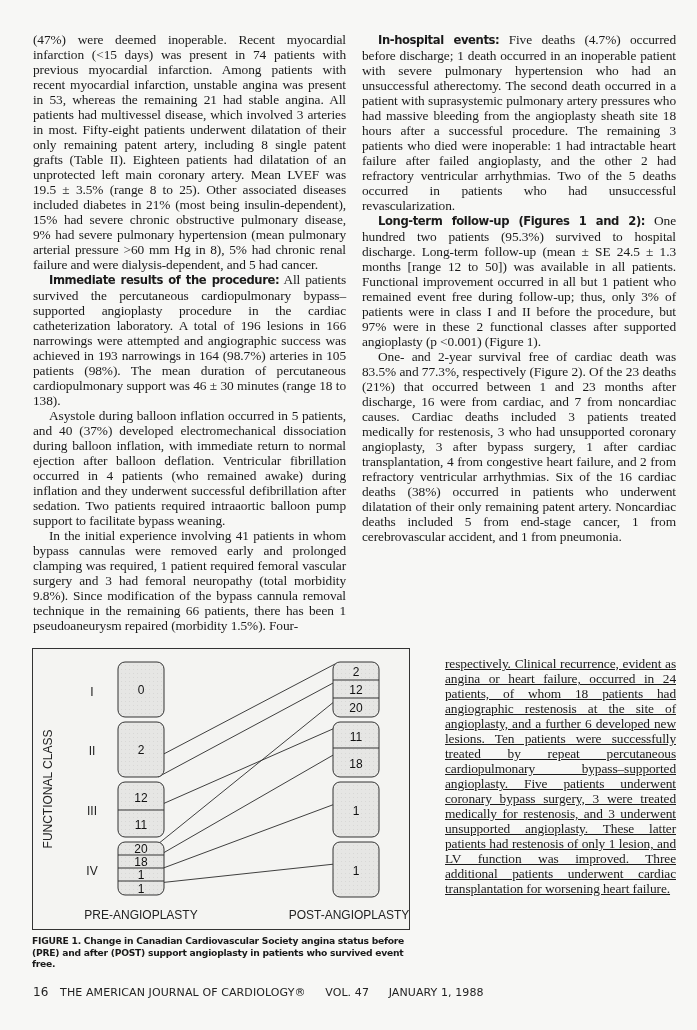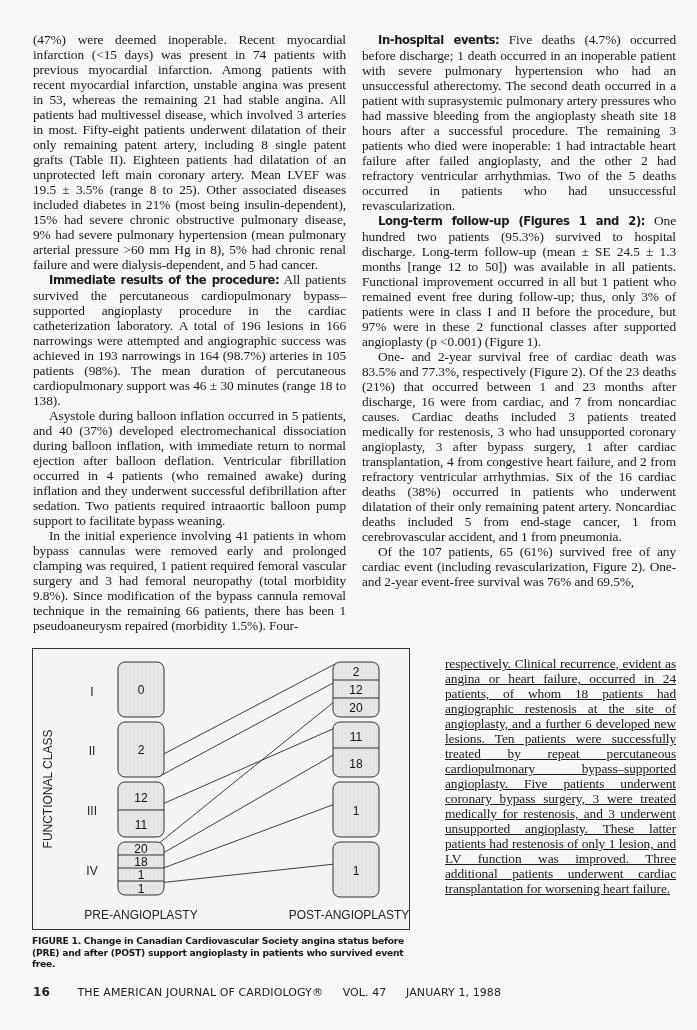--- a/index.html
+++ b/index.html
@@ -56,38 +56,37 @@
   }
   #footer {
     position: absolute;
     left: 33px; top: 985px;
     font-family: "DejaVu Sans", sans-serif;
     font-size: 11px;
     color: #222;
     letter-spacing: 0.1px;
     white-space: nowrap;
   }
-  #footer .pg { font-weight: bold; font-size: 12px; margin-right: 24px; }
+  #footer .pg { font-weight: normal; font-size: 12px; margin-right: 8px; }
   #footer .sp { display: inline-block; width: 16px; }
 </style>
 </head>
 <body>
 
 <div id="left" class="col">
   <p>(47%) were deemed inoperable. Recent myocardial infarction (&lt;15 days) was present in 74 patients with previous myocardial infarction. Among patients with recent myocardial infarction, unstable angina was present in 53, whereas the remaining 21 had stable angina. All patients had multivessel disease, which involved 3 arteries in most. Fifty-eight patients underwent dilatation of their only remaining patent artery, including 8 single patent grafts (Table II). Eighteen patients had dilatation of an unprotected left main coronary artery. Mean LVEF was 19.5 ± 3.5% (range 8 to 25). Other associated diseases included diabetes in 21% (most being insulin-dependent), 15% had severe chronic obstructive pulmonary disease, 9% had severe pulmonary hypertension (mean pulmonary arterial pressure &gt;60 mm Hg in 8), 5% had chronic renal failure and were dialysis-dependent, and 5 had cancer.</p>
   <p class="ind"><span class="head">Immediate results of the procedure:</span><span> All patients survived the percutaneous cardiopulmonary bypass–supported angioplasty procedure in the cardiac catheterization laboratory. A total of 196 lesions in 166 narrowings were attempted and angiographic success was achieved in 193 narrowings in 164 (98.7%) arteries in 105 patients (98%). The mean duration of percutaneous cardiopulmonary support was 46 ± 30 minutes (range 18 to 138).</span></p>
   <p class="ind">Asystole during balloon inflation occurred in 5 patients, and 40 (37%) developed electromechanical dissociation during balloon inflation, with immediate return to normal ejection after balloon deflation. Ventricular fibrillation occurred in 4 patients (who remained awake) during inflation and they underwent successful defibrillation after sedation. Two patients required intraaortic balloon pump support to facilitate bypass weaning.</p>
   <p class="ind">In the initial experience involving 41 patients in whom bypass cannulas were removed early and prolonged clamping was required, 1 patient required femoral vascular surgery and 3 had femoral neuropathy (total morbidity 9.8%). Since modification of the bypass cannula removal technique in the remaining 66 patients, there has been 1 pseudoaneurysm repaired (morbidity 1.5%). Four-</p>
 </div>
 
 <div id="right-top" class="col">
   <p class="ind"><span class="head">In-hospital events:</span><span> Five deaths (4.7%) occurred before discharge; 1 death occurred in an inoperable patient with severe pulmonary hypertension who had an unsuccessful atherectomy. The second death occurred in a patient with suprasystemic pulmonary artery pressures who had massive bleeding from the angioplasty sheath site 18 hours after a successful procedure. The remaining 3 patients who died were inoperable: 1 had intractable heart failure after failed angioplasty, and the other 2 had refractory ventricular arrhythmias. Two of the 5 deaths occurred in patients who had unsuccessful revascularization.</span></p>
   <p class="ind"><span class="head">Long-term follow-up (Figures 1 and 2):</span><span> One hundred two patients (95.3%) survived to hospital discharge. Long-term follow-up (mean ± SE 24.5 ± 1.3 months [range 12 to 50]) was available in all patients. Functional improvement occurred in all but 1 patient who remained event free during follow-up; thus, only 3% of patients were in class I and II before the procedure, but 97% were in these 2 functional classes after supported angioplasty (p &lt;0.001) (Figure 1).</span></p>
   <p class="ind">One- and 2-year survival free of cardiac death was 83.5% and 77.3%, respectively (Figure 2). Of the 23 deaths (21%) that occurred between 1 and 23 months after discharge, 16 were from cardiac, and 7 from noncardiac causes. Cardiac deaths included 3 patients treated medically for restenosis, 3 who had unsupported coronary angioplasty, 3 after bypass surgery, 1 after cardiac transplantation, 4 from congestive heart failure, and 2 from refractory ventricular arrhythmias. Six of the 16 cardiac deaths (38%) occurred in patients who underwent dilatation of their only remaining patent artery. Noncardiac deaths included 5 from end-stage cancer, 1 from cerebrovascular accident, and 1 from pneumonia.</p>
-  <p class="ind">Of the 107 patients, 65 (61%) survived free of any cardiac event (including revascularization, Figure 2). One- and 2-year event-free survival was 76% and 69.5%,</p>
 </div>
 
 <div id="right-bottom" class="col">
   <p>respectively. Clinical recurrence, evident as angina or heart failure, occurred in 24 patients, of whom 18 patients had angiographic restenosis at the site of angioplasty, and a further 6 developed new lesions. Ten patients were successfully treated by repeat percutaneous cardiopulmonary bypass–supported angioplasty. Five patients underwent coronary bypass surgery, 3 were treated medically for restenosis, and 3 underwent unsupported angioplasty. These latter patients had restenosis of only 1 lesion, and LV function was improved. Three additional patients underwent cardiac transplantation for worsening heart failure.</p>
 </div>
 
 <div id="figure">
   <svg width="376" height="280" viewBox="0 0 376 280">
     <defs>
       <pattern id="tex" width="4" height="4" patternUnits="userSpaceOnUse">

